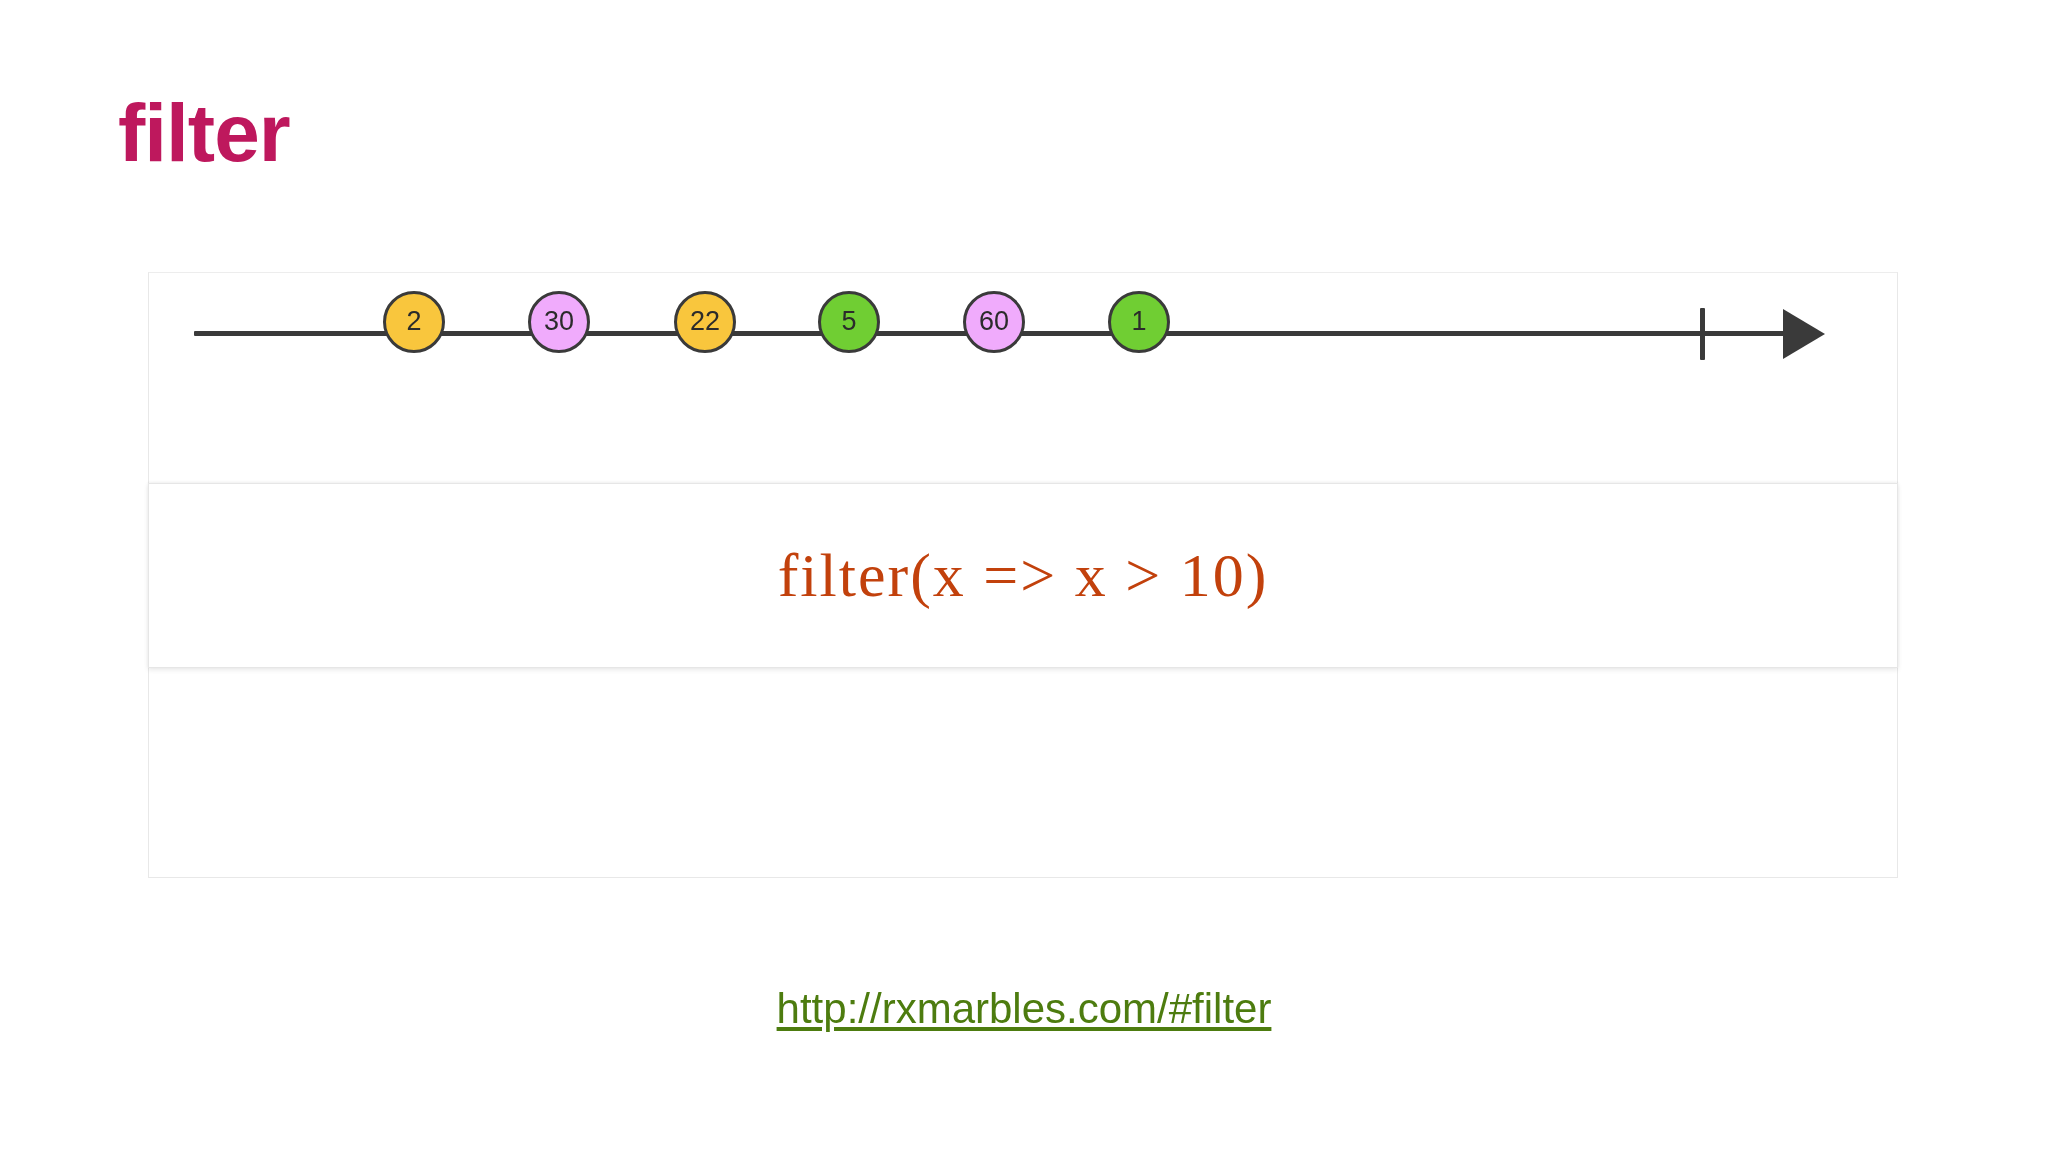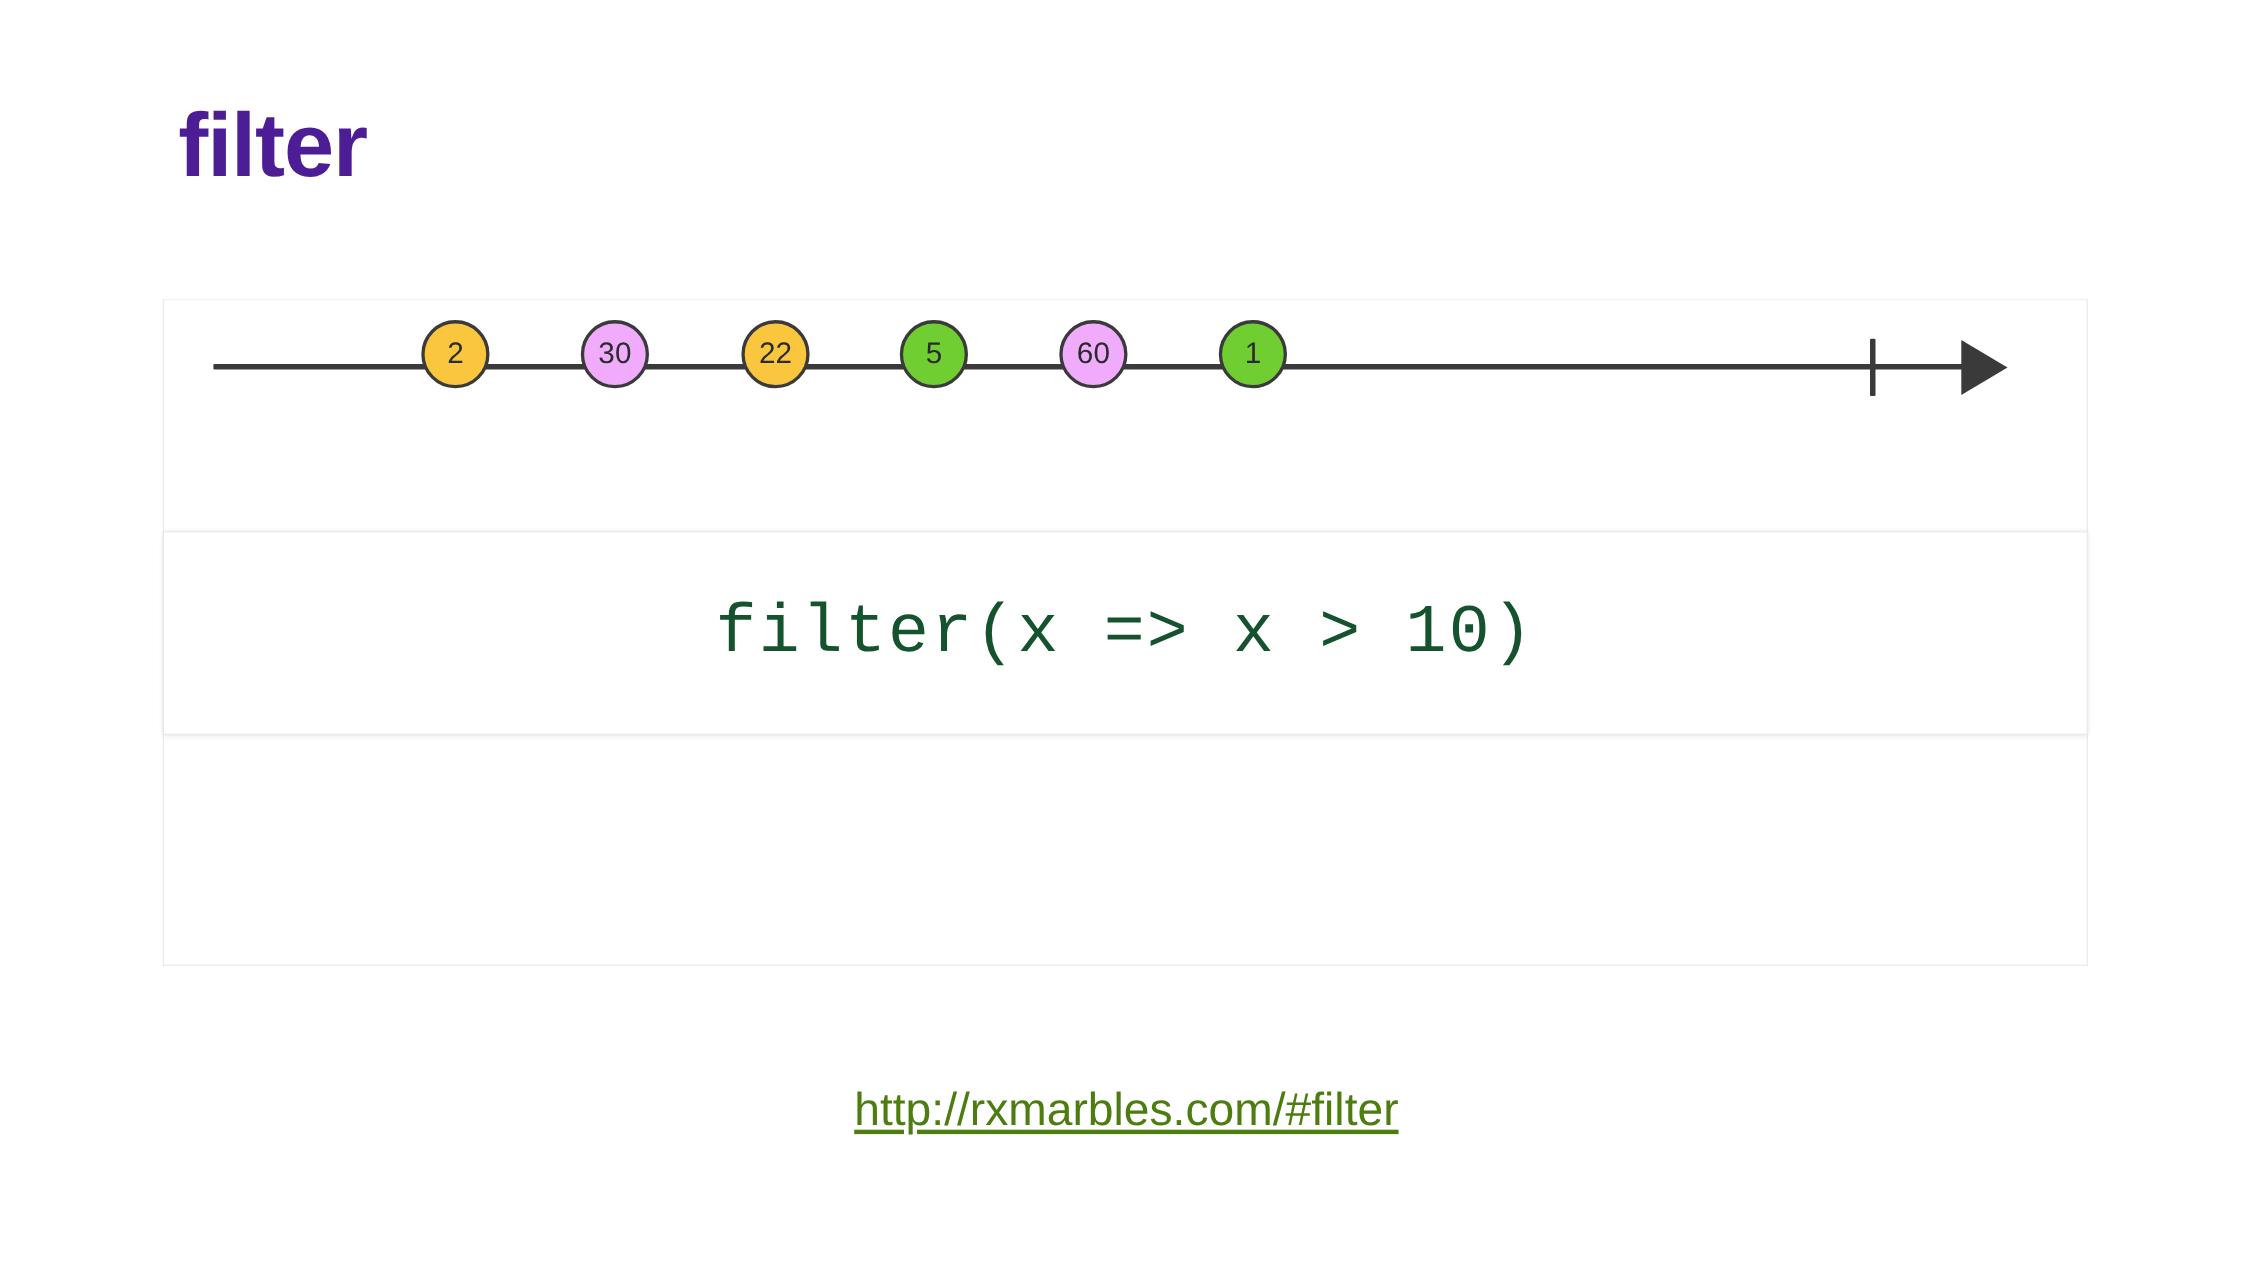--- a/index.html
+++ b/index.html
@@ -25,24 +25,23 @@
 
   
   .slide-title {
     position: absolute;
     left: 118px;
     top: 92px;
     font-family: "Liberation Sans", sans-serif;
     font-size: 82px;
     font-weight: bold;
     line-height: 1;
-    color: #4c1d95;
+    color: #be185d;
     letter-spacing: -1px;
     white-space: nowrap;
-    margin-left: 44px;
   }
 
   
   .marble-diagram {
     position: absolute;
     left: 148px;
     top: 272px;
     width: 1750px;
     height: 606px;
     border: 1px solid #e8e8e8;
@@ -128,23 +127,23 @@
     background: #ffffff;
     border: 1px solid #e6e6e6;
     box-shadow: 0 2px 5px rgba(0,0,0,0.09), 0 -1px 3px rgba(0,0,0,0.05);
     box-sizing: border-box;
     display: flex;
     align-items: center;
     justify-content: center;
     z-index: 4;
   }
   .operator-text {
-    font-family: Liberation Mono, monospace;
+    font-family: Liberation Serif, serif;
     font-size: 62px;
-    color: #14532d;
+    color: #c2410c;
     letter-spacing: 2px;
     white-space: pre;
   }
 
   
   .source-link {
     position: absolute;
     left: 0;
     top: 985px;
     width: 2048px;

